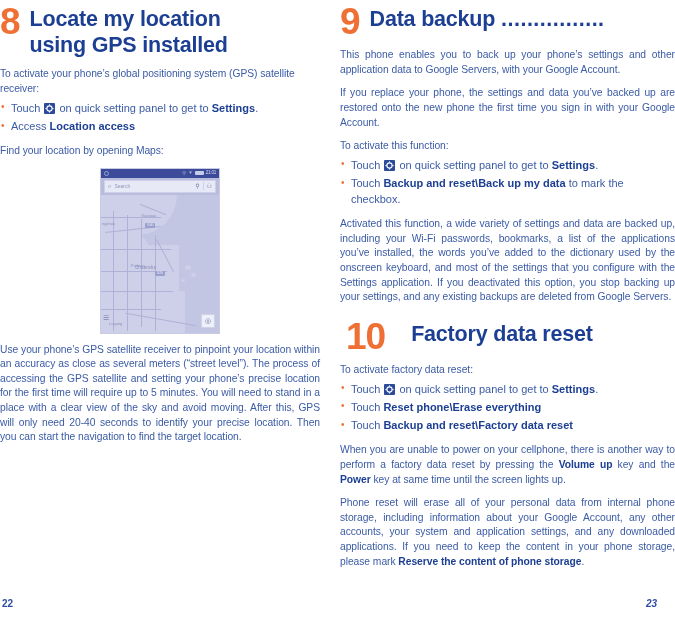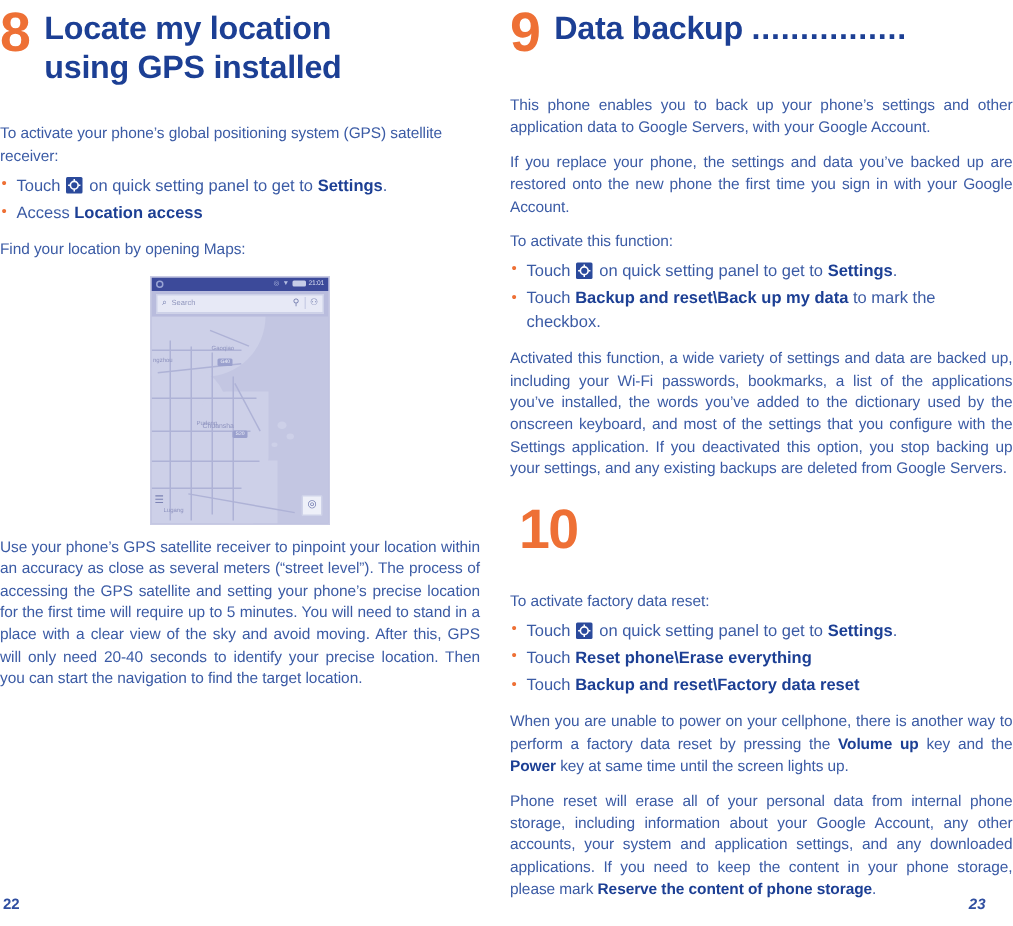--- a/index.html
+++ b/index.html
@@ -63,21 +63,21 @@
 
   
   p.body {
     color: #3B5BA5;
     font-size: 10.3px;
     line-height: 1.42;
     text-align: justify;
     margin: 9px 0 0 0;
     letter-spacing: -0.05px;
   }
-  p.body.first { margin-top: 25px; }
+  p.body.first { margin-top: 9px; }
   p.body.lead { text-align: left; }
 
   ul.bullets {
     list-style: none;
     margin: 4px 0 0 0;
     padding: 0;
   }
   ul.bullets li {
     color: #3B5BA5;
     font-size: 11px;
@@ -327,20 +327,21 @@
       </li>
       <li>
         <span>Touch </span><b>Backup and reset\Back up my data</b><span> to mark the checkbox.</span>
       </li>
     </ul>
 
     <p class="body">Activated this function, a wide variety of settings and data are backed up, including your Wi-Fi passwords, bookmarks, a list of the applications you’ve installed, the words you’ve added to the dictionary used by the onscreen keyboard, and most of the settings that you configure with the Settings application. If you deactivated this option, you stop backing up your settings, and any existing backups are deleted from Google Servers.</p>
 
     <div class="chapter-head indent" style="margin-top:14px;">
       <div class="chapter-num">10</div>
+      <div class="chapter-title">Factory data reset</div>
     </div>
 
     <p class="body lead first">To activate factory data reset:</p>
 
     <ul class="bullets">
       <li>
         <span>Touch </span><span class="gear-icon"><svg width="9" height="9" viewBox="0 0 9 9">
               <circle cx="4.5" cy="4.5" r="2.6" fill="none" stroke="#ffffff" stroke-width="1.1"></circle>
               <circle cx="4.5" cy="4.5" r="0.9" fill="#2B4A9B"></circle>
               <g stroke="#ffffff" stroke-width="1">

